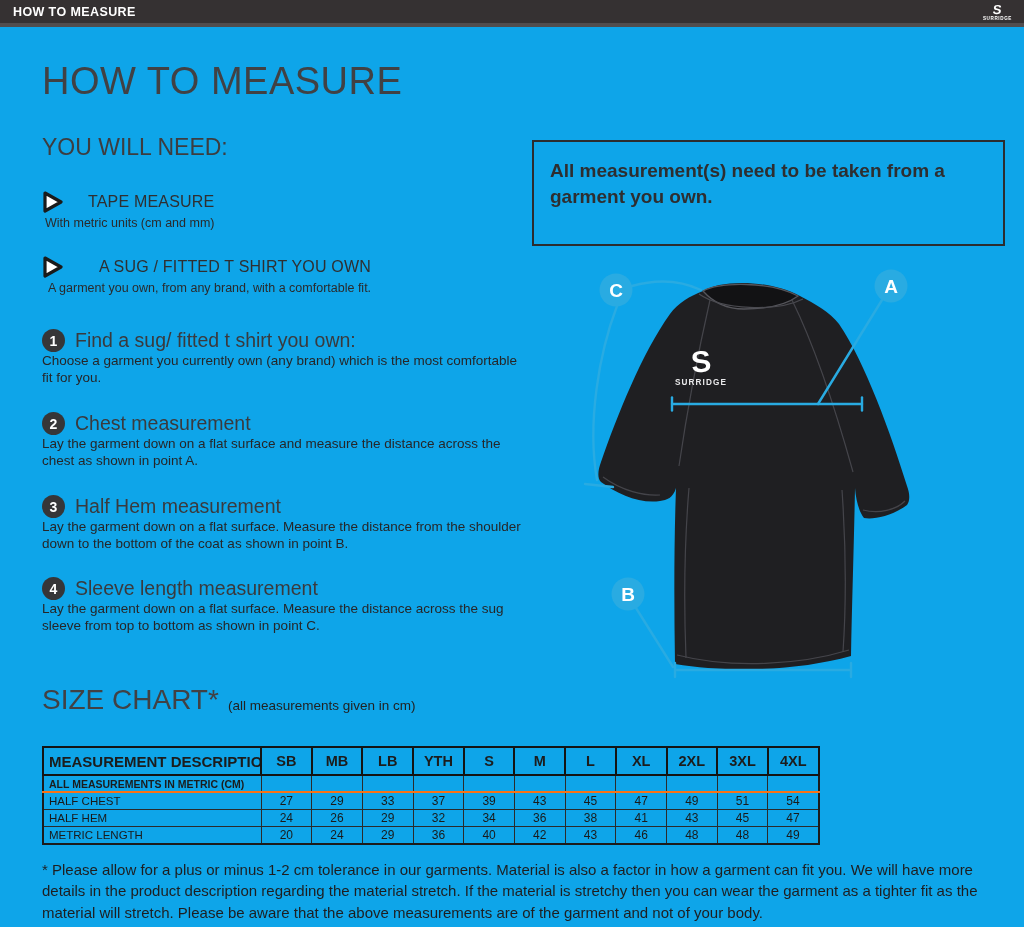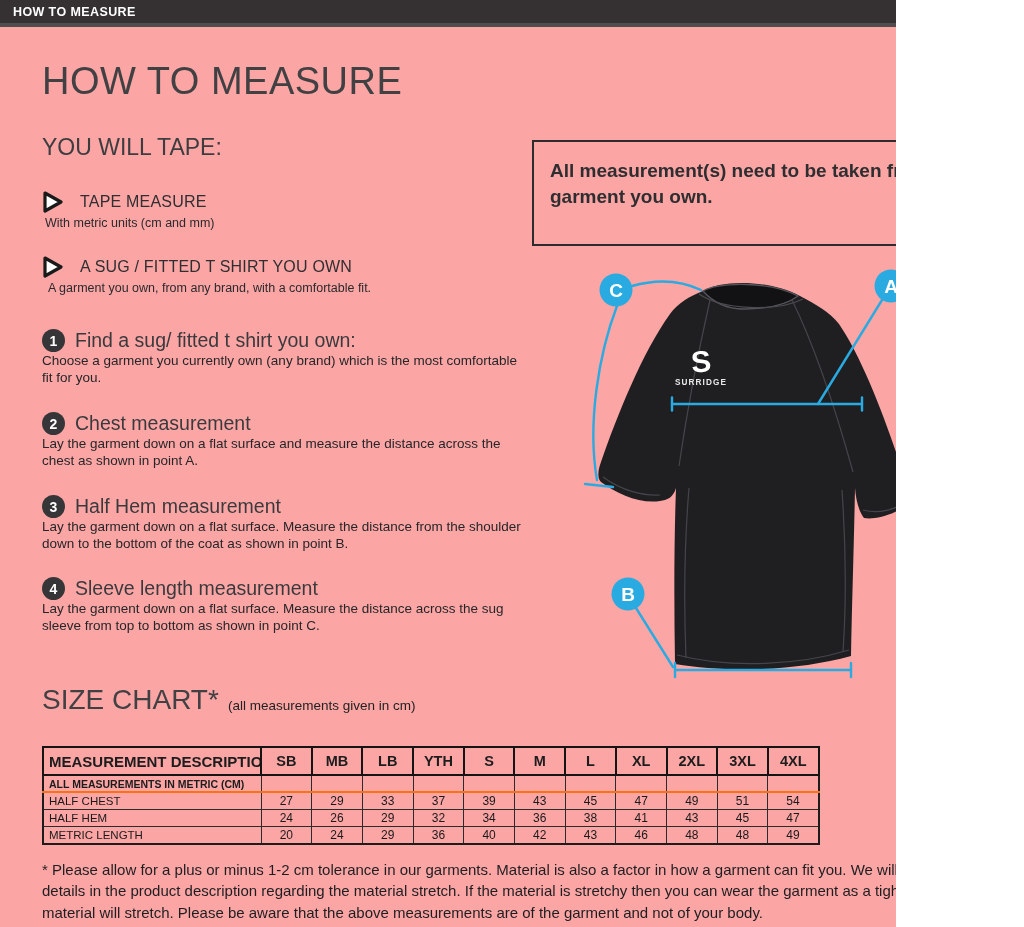--- a/index.html
+++ b/index.html
@@ -1,31 +1,31 @@
 <!DOCTYPE html>
 <html><head>
 <meta charset="utf-8">
 <style>
   html,body{margin:0;padding:0;background:#fff;}
   body{font-family:"Liberation Sans",sans-serif;color:#2c2c2e;}
-  .page{position:relative;width:896px;height:927px;background:#fca5a5;overflow:hidden;}
+  .page{position:relative;width:1024px;height:927px;background:#0ea5e9;overflow:hidden;}
 
   
   .topbar{position:absolute;left:0;top:0;width:1024px;height:23px;background:#353132;
           border-bottom:4px solid #514d4e;display:flex;align-items:center;justify-content:space-between;}
   .topbar-title{color:#fff;font-size:12.5px;font-weight:bold;letter-spacing:.4px;padding-left:13px;}
   .brand{display:flex;flex-direction:column;align-items:center;padding-right:12px;line-height:1;margin-top:1px;}
   .brand-s{color:#fff;font-size:13px;font-weight:bold;transform:skewX(-8deg);}
   .brand-name{color:#fff;font-size:4.6px;font-weight:bold;letter-spacing:.6px;margin-top:1px;}
 
   .h1{position:absolute;left:42px;top:60px;font-size:38px;font-weight:300;color:#414144;letter-spacing:.5px;}
   .h2{position:absolute;left:42px;top:134px;font-size:23px;font-weight:400;color:#3d3d40;}
 
   .need-item{position:absolute;left:42px;}
-  .need-row{display:flex;align-items:center;gap:16px;}
+  .need-row{display:flex;align-items:center;gap:16px;justify-content:space-between;}
   .need-label{font-size:16px;color:#2f2f31;letter-spacing:.2px;}
   .need-desc{font-size:12.5px;color:#2a2a2c;margin-top:3px;margin-left:3px;}
 
   .step{position:absolute;left:42px;width:480px;}
   .step-head{display:flex;align-items:center;gap:10px;}
   .step-num{width:23px;height:23px;border-radius:50%;background:#363638;color:#fff;
             font-size:14px;font-weight:bold;display:flex;align-items:center;justify-content:center;flex:0 0 23px;}
   .step-title{font-size:19.5px;color:#3a3a3d;}
   .step-desc{font-size:13.5px;line-height:1.26;color:#262628;}
 
@@ -58,21 +58,21 @@
 
   <div class="topbar">
     <span class="topbar-title">HOW TO MEASURE</span>
     <span class="brand">
       <span class="brand-s">S</span>
       <span class="brand-name">SURRIDGE</span>
     </span>
   </div>
 
   <div class="h1">HOW TO MEASURE</div>
-  <div class="h2">YOU WILL TAPE:</div>
+  <div class="h2">YOU WILL NEED:</div>
 
   <div class="need-item" style="top:191px;">
     <div class="need-row">
       <svg width="22" height="22" viewBox="0 0 22 22">
         <polygon points="3,2 19,11 3,20" fill="#ffffff" stroke="#1a1a1a" stroke-width="3.2" stroke-linejoin="round"></polygon>
       </svg>
       <span class="need-label">TAPE MEASURE</span>
     </div>
     <div class="need-desc">With metric units (cm and mm)</div>
   </div>

